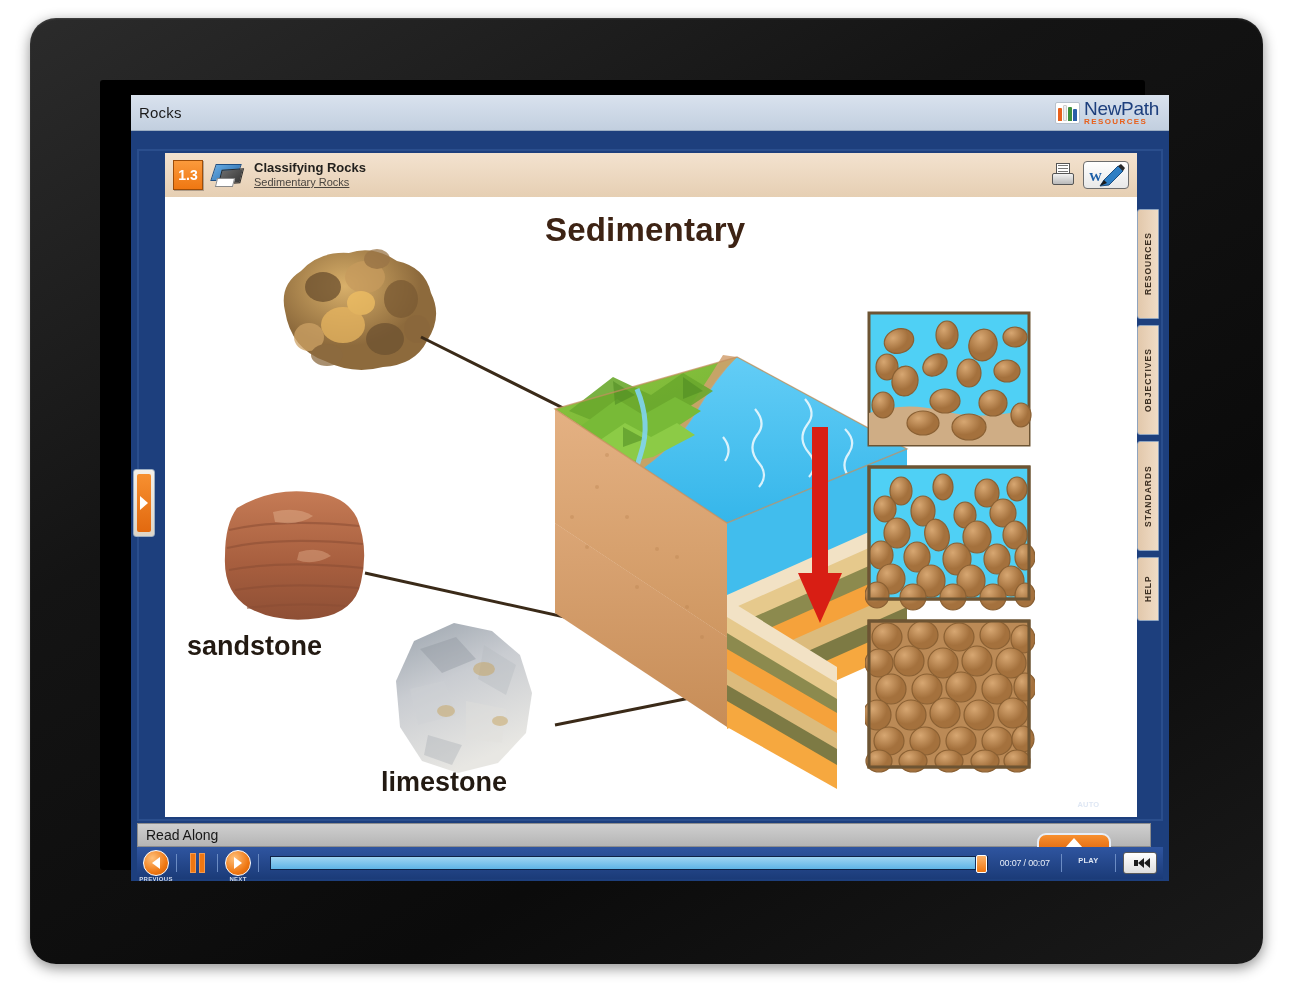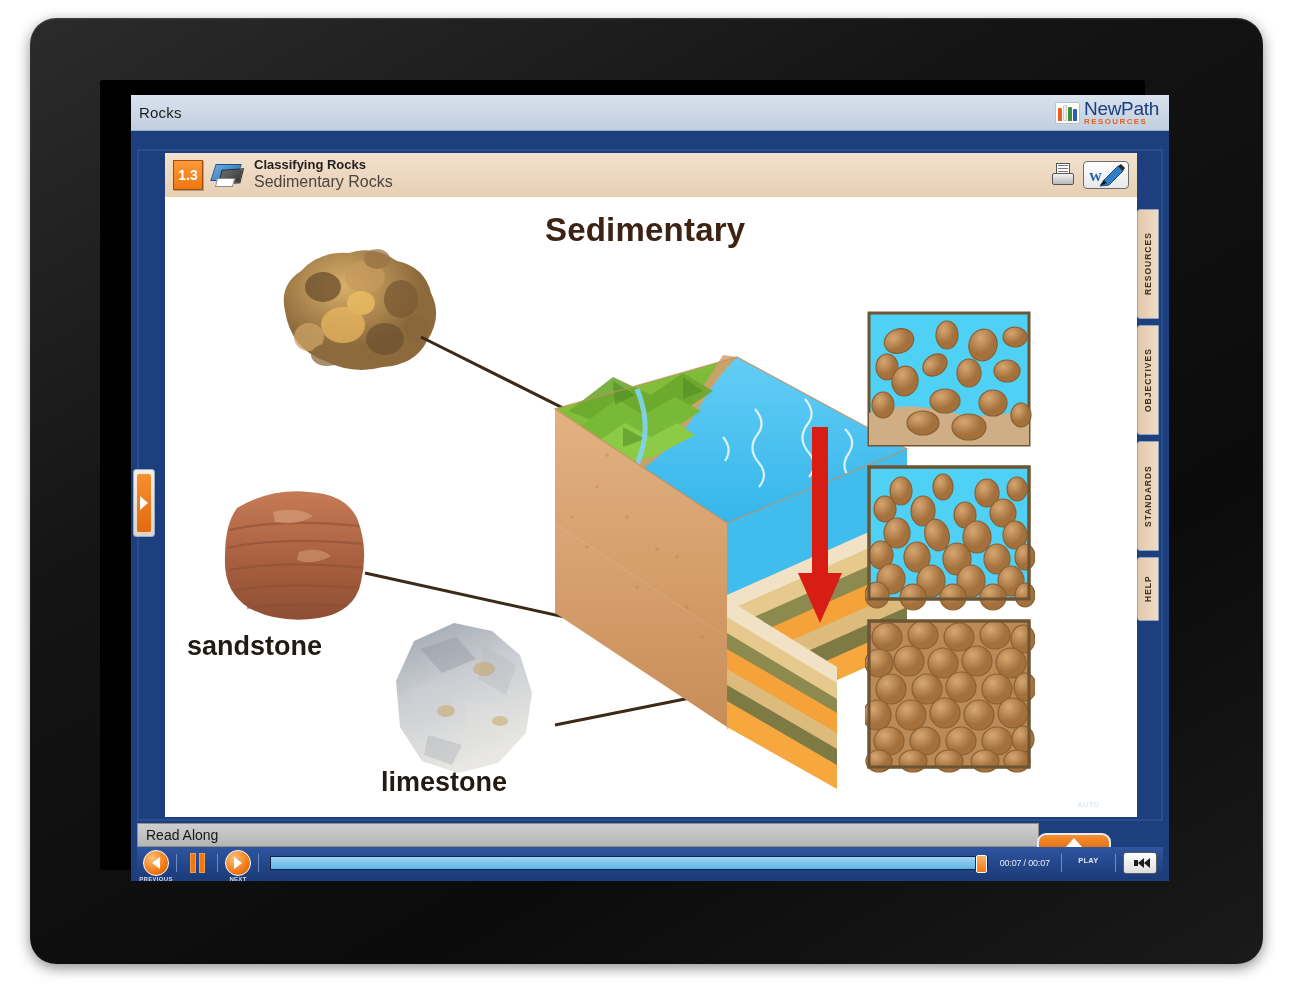--- a/index.html
+++ b/index.html
@@ -146,21 +146,21 @@
     border: 1px solid #2a2a2a;
   }
   .bookpage {
     position: absolute; left: 5px; top: 17px;
     width: 18px; height: 9px;
     background: #fff; border: 1px solid #8a8a8a;
     transform: skewX(-14deg);
   }
   #lesson-titles { margin-left: 9px; line-height: 1.15; }
   #lesson-title { font-size: 13px; font-weight: bold; color: #23211e; }
-  #lesson-sub { font-size: 16px; color: #4a4540; }
+  #lesson-sub { font-size: 11px; color: #4a4540; text-decoration: underline; }
   #header-tools { margin-left: auto; display: flex; align-items: center; gap: 7px; }
   .tool-print { width: 26px; height: 26px; position: relative; }
   .tool-print .body {
     position: absolute; left: 2px; bottom: 3px; width: 22px; height: 12px;
     background: linear-gradient(#f2f2f2,#b9b9b9);
     border: 1.5px solid #555; border-radius: 2px;
   }
   .tool-print .paper {
     position: absolute; left: 6px; top: 1px; width: 14px; height: 11px;
     background: #fff; border: 1.5px solid #555;
@@ -222,21 +222,21 @@
     transform: rotate(180deg);
   }
   .vt-res { height: 110px; }
   .vt-obj { height: 110px; }
   .vt-std { height: 110px; }
   .vt-help { height: 64px; }
 
   
   #readalong {
     position: absolute; left: 6px; top: 728px;
-    width: 902px; height: 24px;
+    width: 1014px; height: 24px;
     background: linear-gradient(#cfcfcf,#b5b5b5);
     border: 1px solid #8d8d8d;
     display: flex; align-items: center;
   }
   #readalong span { font-size: 14px; color: #171717; padding-left: 8px; }
 
   
   #player {
     position: absolute; left: 6px; top: 752px;
     width: 1026px; height: 32px;

